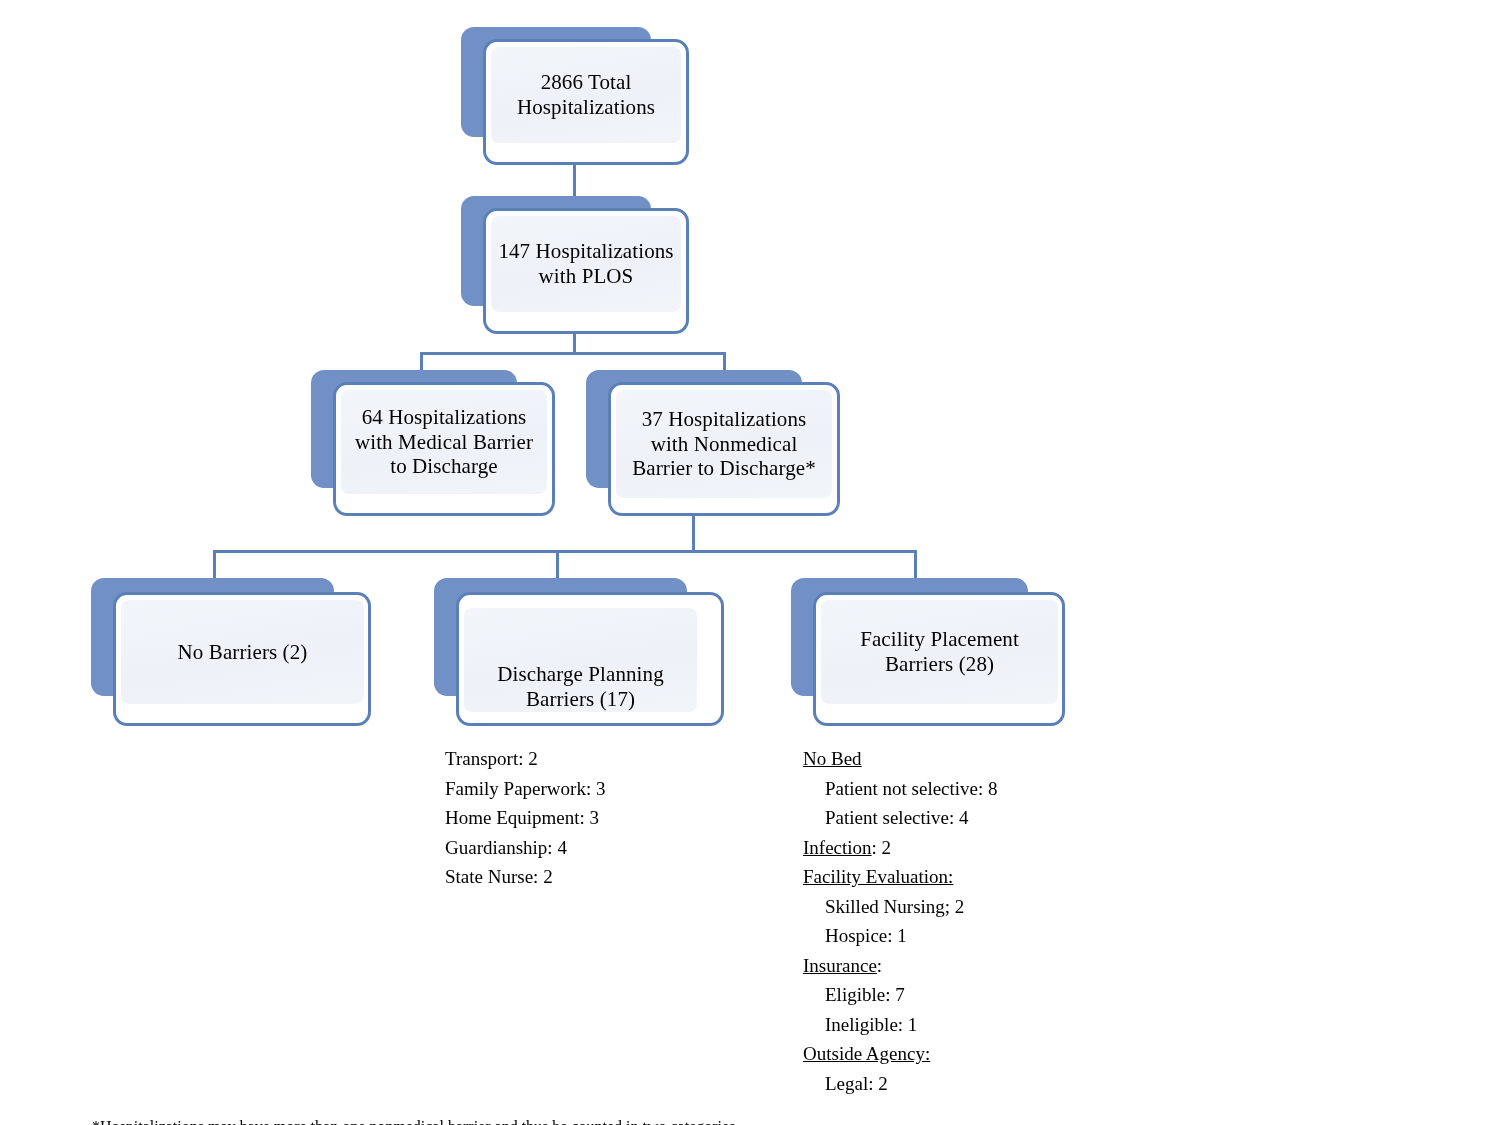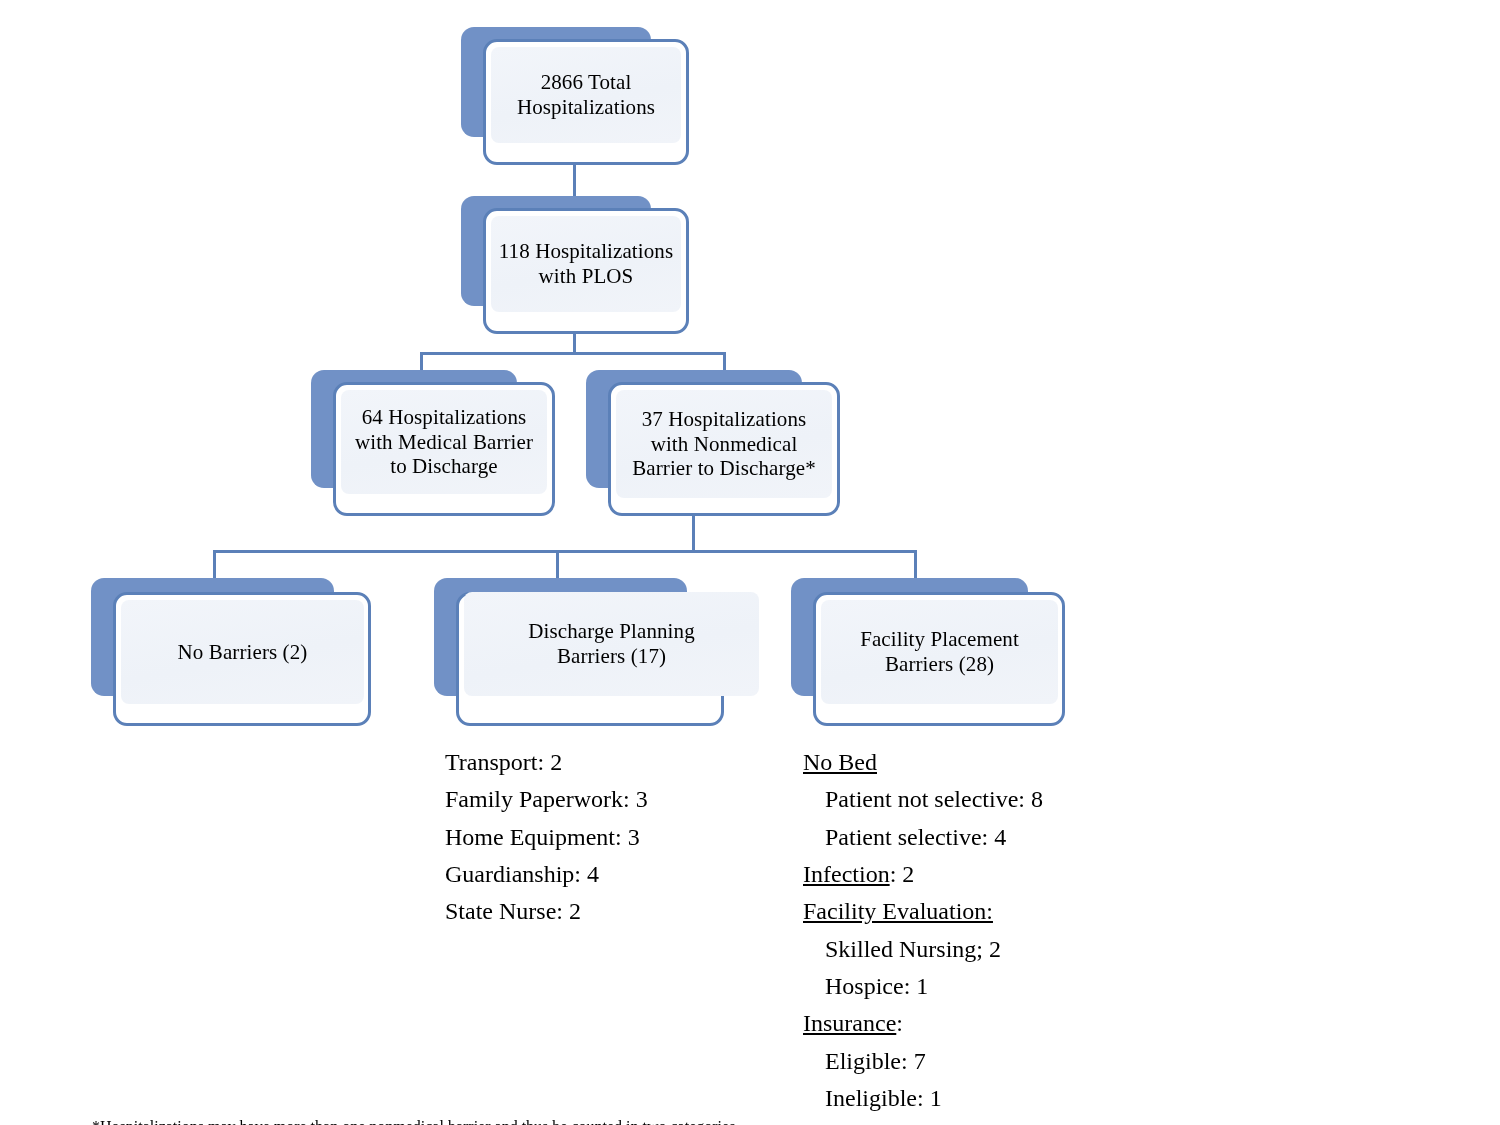--- a/index.html
+++ b/index.html
@@ -59,21 +59,21 @@
   .node .label {
     line-height: 1.18;
     font-size: 21px;
     letter-spacing: .1px;
     white-space: pre-line;
   }
 
   
   .detail-list {
     position: absolute;
-    font-size: 24px;
+    font-size: 19px;
     line-height: 1.555;
     white-space: nowrap;
   }
   .detail-list .row { display: block; }
   .detail-list .row.indent { padding-left: 22px; }
   .detail-list .hdr { text-decoration: underline; }
 
   
   .footnote {
     position: absolute;
@@ -106,21 +106,21 @@
     <div class="inner" style="left:30px; top:20px; width:190px; height:96px;">
       <div class="label">2866  Total
 Hospitalizations</div>
     </div>
   </div>
 
   <div class="node" style="left:461px; top:196px; width:228px; height:138px;">
     <div class="shadow" style="left:0; top:0; width:190px; height:110px;"></div>
     <div class="front" style="left:22px; top:12px; width:206px; height:126px;"></div>
     <div class="inner" style="left:30px; top:20px; width:190px; height:96px;">
-      <div class="label">118 Hospitalizations
+      <div class="label">147 Hospitalizations
 with PLOS</div>
     </div>
   </div>
 
   <div class="node" style="left:311px; top:370px; width:192px; height:146px;">
     <div class="shadow" style="left:0; top:0; width:206px; height:118px;"></div>
     <div class="front" style="left:22px; top:12px; width:222px; height:134px;"></div>
     <div class="inner" style="left:30px; top:20px; width:206px; height:104px;">
       <div class="label">64 Hospitalizations
 with Medical Barrier
@@ -142,21 +142,21 @@
     <div class="shadow" style="left:0; top:0; width:243px; height:118px;"></div>
     <div class="front" style="left:22px; top:14px; width:258px; height:134px;"></div>
     <div class="inner" style="left:30px; top:22px; width:243px; height:104px;">
       <div class="label">No Barriers (2)</div>
     </div>
   </div>
 
   <div class="node" style="left:434px; top:578px; width:290px; height:148px;">
     <div class="shadow" style="left:0; top:0; width:253px; height:118px;"></div>
     <div class="front" style="left:22px; top:14px; width:268px; height:134px;"></div>
-    <div class="inner" style="left:30px; top:14px; width:295px; height:104px;">
+    <div class="inner" style="left:30px; top:30px; width:233px; height:104px;align-items:flex-end;">
       <div class="label">Discharge Planning
 Barriers  (17)</div>
     </div>
   </div>
 
   <div class="node" style="left:791px; top:578px; width:274px; height:148px;">
     <div class="shadow" style="left:0; top:0; width:237px; height:118px;"></div>
     <div class="front" style="left:22px; top:14px; width:252px; height:134px;"></div>
     <div class="inner" style="left:30px; top:22px; width:237px; height:104px;">
       <div class="label">Facility Placement

